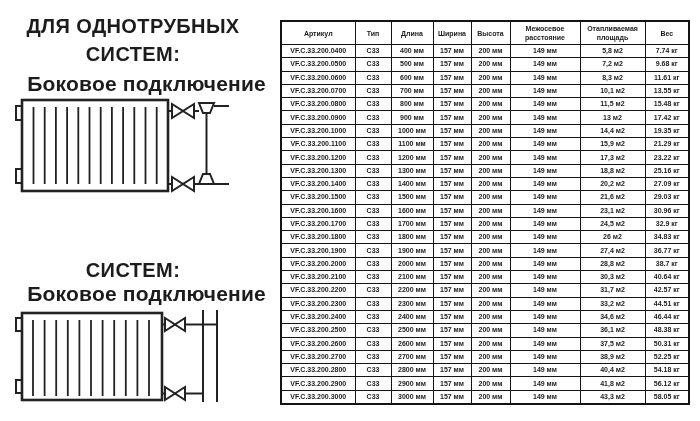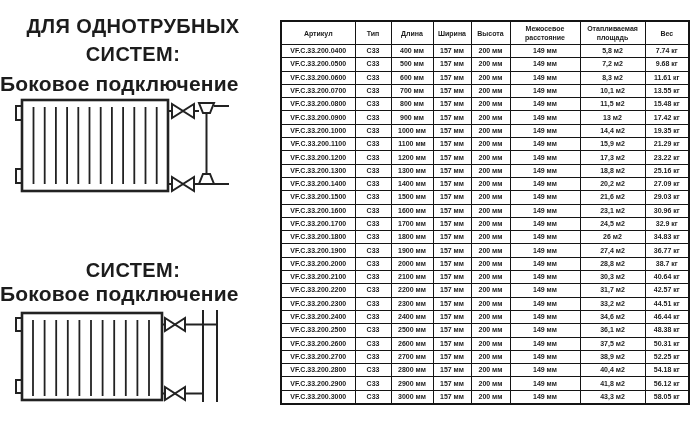--- a/index.html
+++ b/index.html
@@ -8,21 +8,21 @@
     font-family:"Liberation Sans",sans-serif;color:#1d1d1d;overflow:hidden;
   }
   
   .left-panel{position:absolute;left:0;top:0;width:270px;height:421px;}
   .sec-title{
     position:absolute;left:0;width:266px;text-align:center;
     font-size:20px;font-weight:800;line-height:28px;letter-spacing:.4px;
     color:#1c1c1c;margin:0;
   }
   .sec-sub{
-    position:absolute;left:0;width:266px;text-align:left;
+    position:absolute;left:0;width:266px;text-align:right;
     font-size:21px;font-weight:800;letter-spacing:.2px;color:#1c1c1c;
   }
   .t1{top:12px;} .s1{top:72px;}
   .t2{top:228px;} .s2{top:282px;}
   .diag{position:absolute;left:12px;}
   .d1{top:97px;} .d2{top:306px;}
   .diag line,.diag rect,.diag polygon{stroke:#222;fill:none;}
   
   .table-panel{position:absolute;left:280px;top:20px;}
   table.specs{

